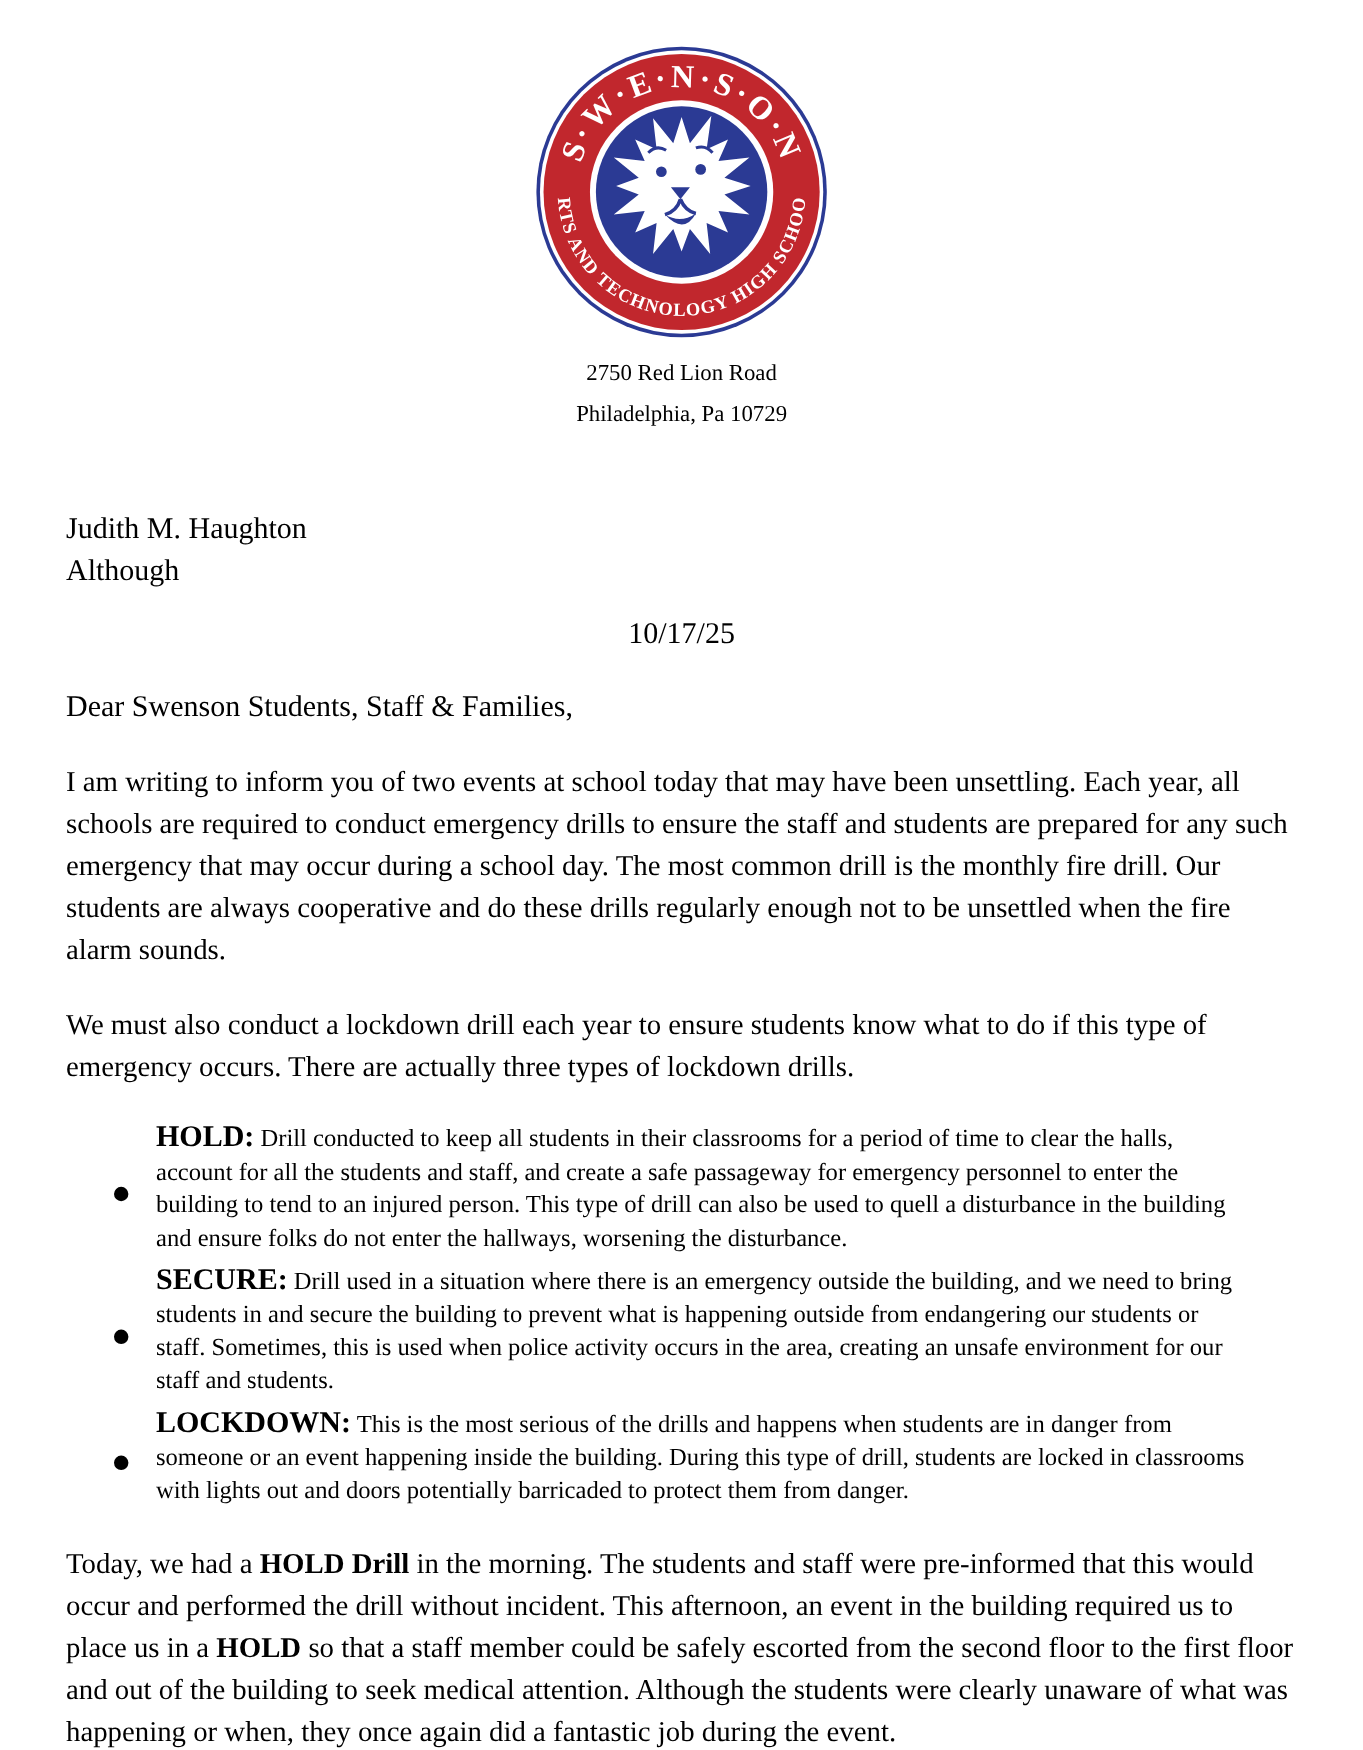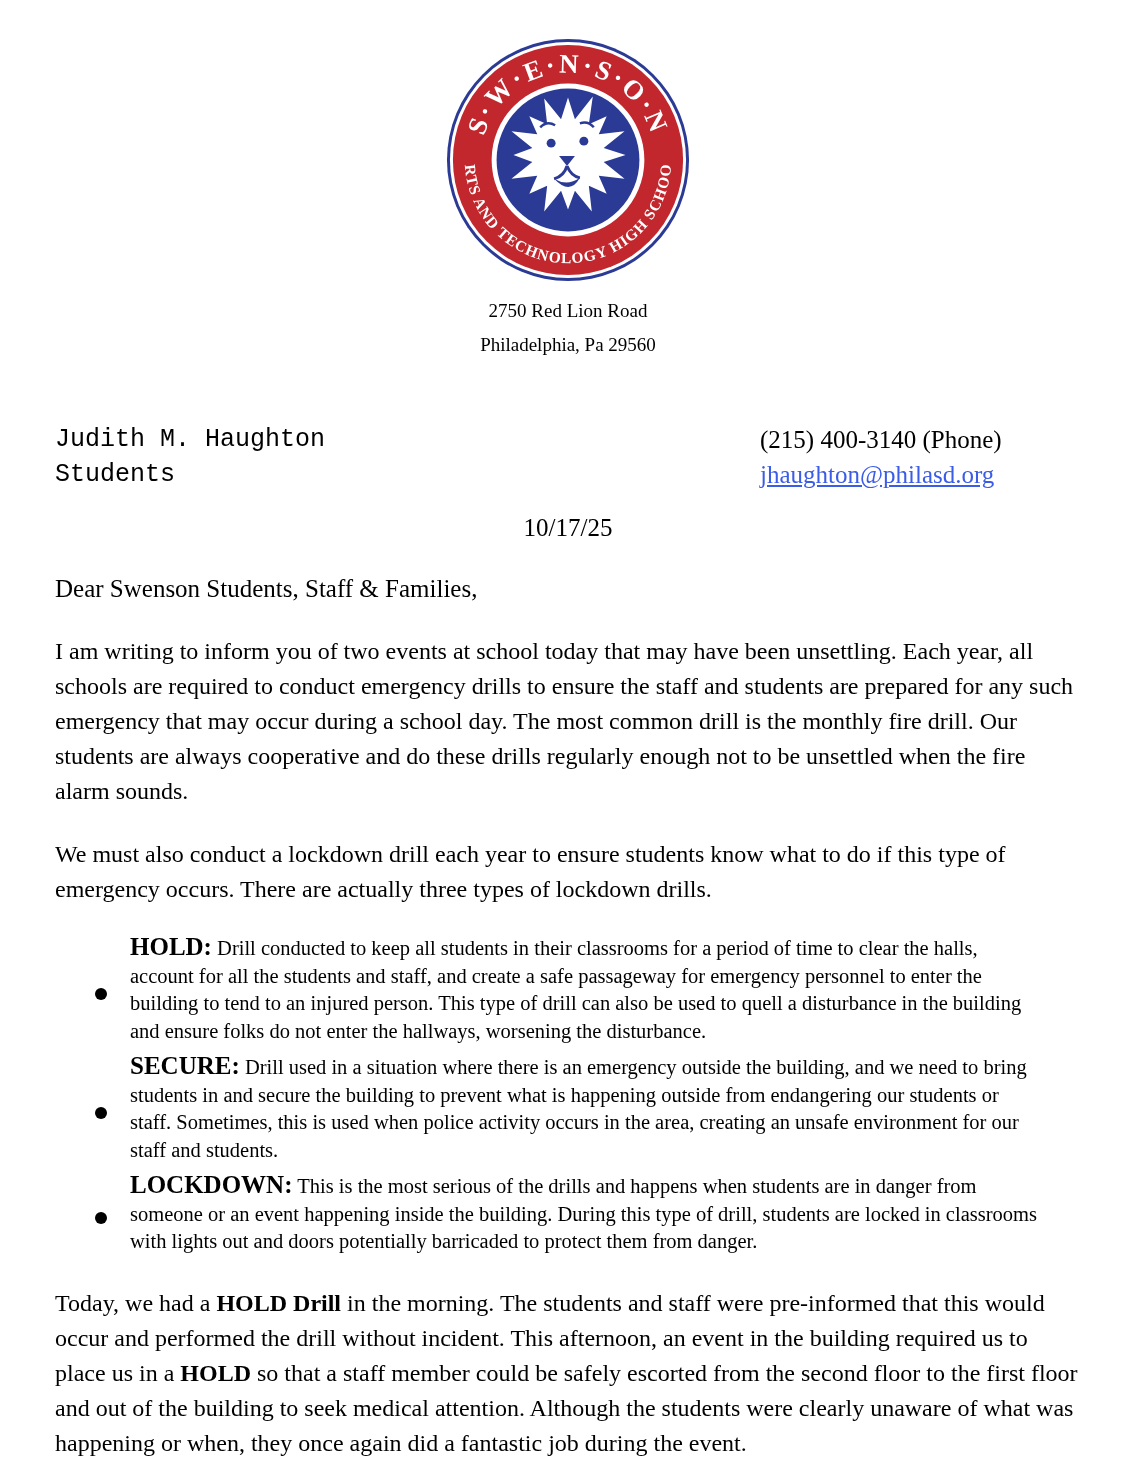--- a/index.html
+++ b/index.html
@@ -16,21 +16,21 @@
   }
   
   .letterhead { text-align: center; padding-top: 36px; }
   .logo-wrap { display: inline-block; width: 252px; height: 248px; }
   .logo-wrap svg { display: block; }
   .seal-text { font-family: "Liberation Serif", serif; }
   .address { margin-top: 6px; font-size: 19px; line-height: 34px; }
 
   
   .contact-row { display: flex; margin: 60px 55px 0 55px; font-size: 25px; line-height: 35px; }
-  .contact-left { width: 705px; font-family: Liberation Mono, monospace; }
+  .contact-left { width: 705px; }
   .contact-right { text-align: left; }
   .email-link { text-decoration: underline; }
 
   .date-line { margin: 18px 55px 0 55px; font-size: 25px; line-height: 35px; text-align: center; }
   .salutation { margin: 26px 55px 0 55px; font-size: 25px; line-height: 35px; }
 
   
   .para {
     margin: 28px 58px 0 55px;
     font-size: 24px;
@@ -83,34 +83,28 @@
           <textPath href="#arcTop" startOffset="50%" text-anchor="middle">S·W·E·N·S·O·N</textPath>
         </text>
         <path id="arcBottom" d="M 21,125 A 104,104 0 0 0 229,125" fill="none"></path>
         <text class="seal-text" fill="#ffffff" font-size="15.5" font-weight="bold" letter-spacing="1">
           <textPath href="#arcBottom" startOffset="50%" text-anchor="middle">ARTS AND TECHNOLOGY HIGH SCHOOL</textPath>
         </text>
       </svg>
     </div>
     <div class="address">
       <div>2750 Red Lion Road</div>
-      <div>Philadelphia, Pa 29560</div>
+      <div>Philadelphia, Pa 10729</div>
     </div>
   </div>
 
   <div class="contact-row">
     <div class="contact-left">
       <div>Judith M. Haughton</div>
-      <div>Students</div>
-    </div>
-    <div class="contact-right">
-      <div>(215) 400-3140 (Phone)</div>
-      <div>
-        <a class="email-link" href="#" style="color:#3b5ce6">jhaughton@philasd.org</a>
-      </div>
+      <div>Although</div>
     </div>
   </div>
 
   <div class="date-line">10/17/25</div>
 
   <div class="salutation">Dear Swenson Students, Staff &amp; Families,</div>
 
   <p class="para">I am writing to inform you of two events at school today that may have been unsettling. Each year, all schools are required to conduct emergency drills to ensure the staff and students are prepared for any such emergency that may occur during a school day.  The most common drill is the monthly fire drill. Our students are always cooperative and do these drills regularly enough not to be unsettled when the fire alarm sounds.</p>
 
   <p class="para">We must also conduct a lockdown drill each year to ensure students know what to do if this type of emergency occurs. There are actually three types of lockdown drills.</p>

